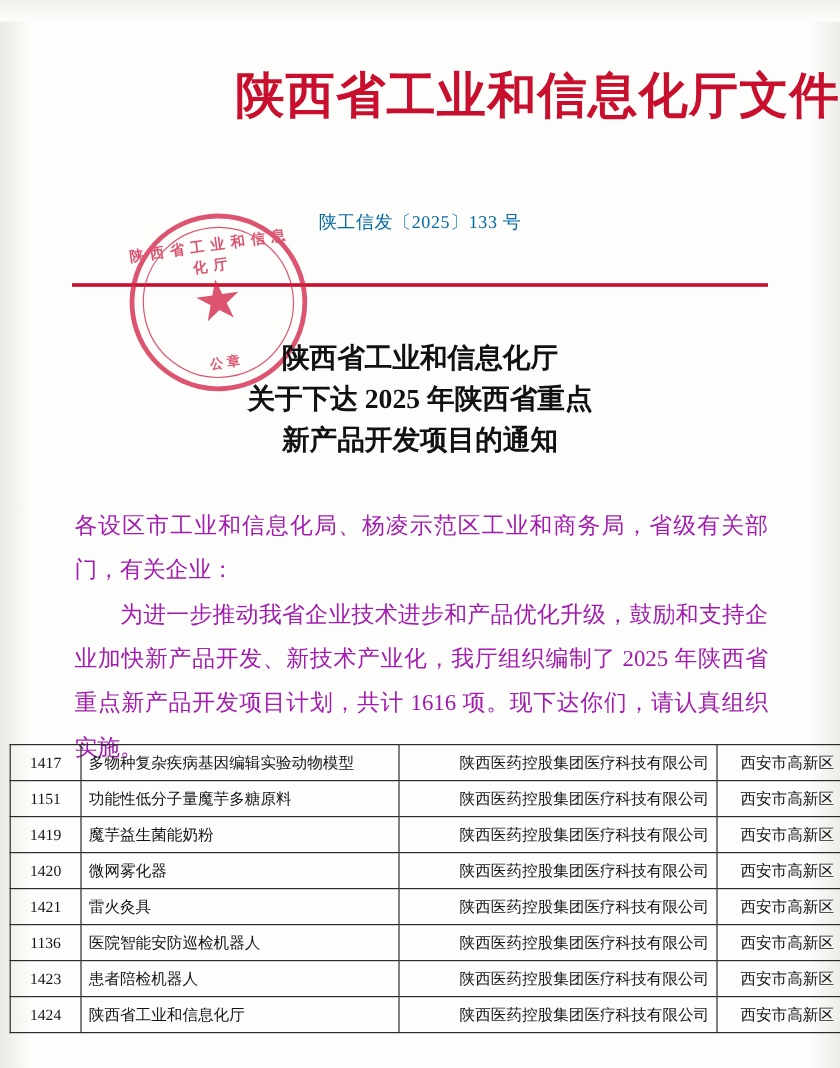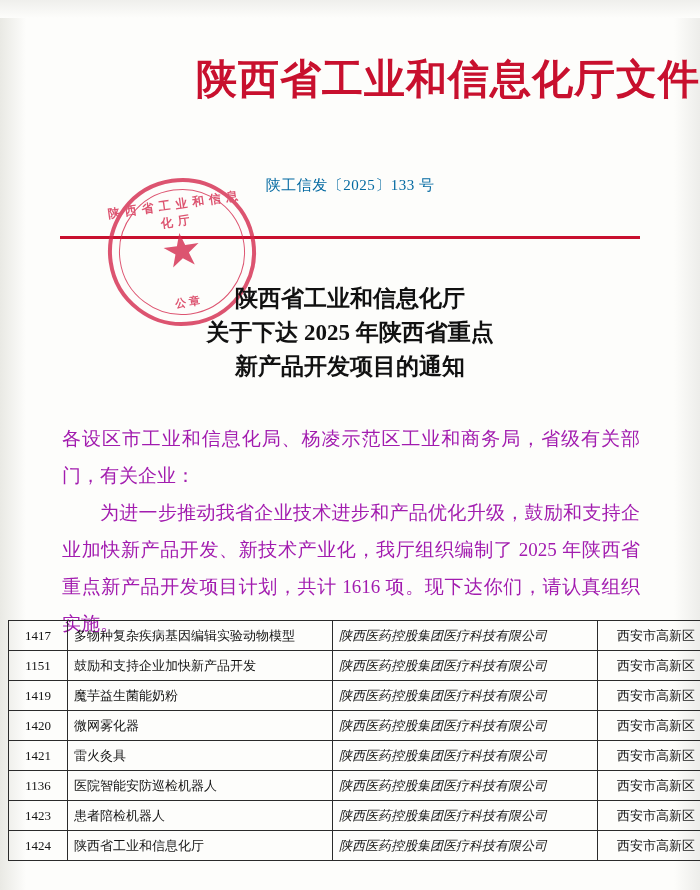--- a/index.html
+++ b/index.html
@@ -171,21 +171,21 @@
   table.items td {
     border: 1px solid #2b2b2b;
     height: 29px;
     padding: 0 6px;
     vertical-align: middle;
     white-space: nowrap;
     overflow: hidden;
   }
   td.c-id { width: 46px; text-align: center; font-size: 13px; }
   td.c-name { width: 252px; }
-  td.c-org { width: 252px; text-align: left; font-style: italic; }
+  td.c-org { width: 252px; text-align: right; }
   td.c-area { width: 104px; text-align: center; }
 </style>
 </head>
 <body>
 
 <div class="page">
 
   <div class="paper-edge-left"></div>
   <div class="paper-edge-right"></div>
   <div class="paper-edge-top"></div>
@@ -218,21 +218,21 @@
     <table class="items">
       <tbody>
         <tr>
           <td class="c-id">1417</td>
           <td class="c-name">多物种复杂疾病基因编辑实验动物模型</td>
           <td class="c-org">陕西医药控股集团医疗科技有限公司</td>
           <td class="c-area">西安市高新区</td>
         </tr>
         <tr>
           <td class="c-id">1151</td>
-          <td class="c-name">鼓励和支持企业加快新产品开发</td>
+          <td class="c-name">功能性低分子量魔芋多糖原料</td>
           <td class="c-org">陕西医药控股集团医疗科技有限公司</td>
           <td class="c-area">西安市高新区</td>
         </tr>
         <tr>
           <td class="c-id">1419</td>
           <td class="c-name">魔芋益生菌能奶粉</td>
           <td class="c-org">陕西医药控股集团医疗科技有限公司</td>
           <td class="c-area">西安市高新区</td>
         </tr>
         <tr>

